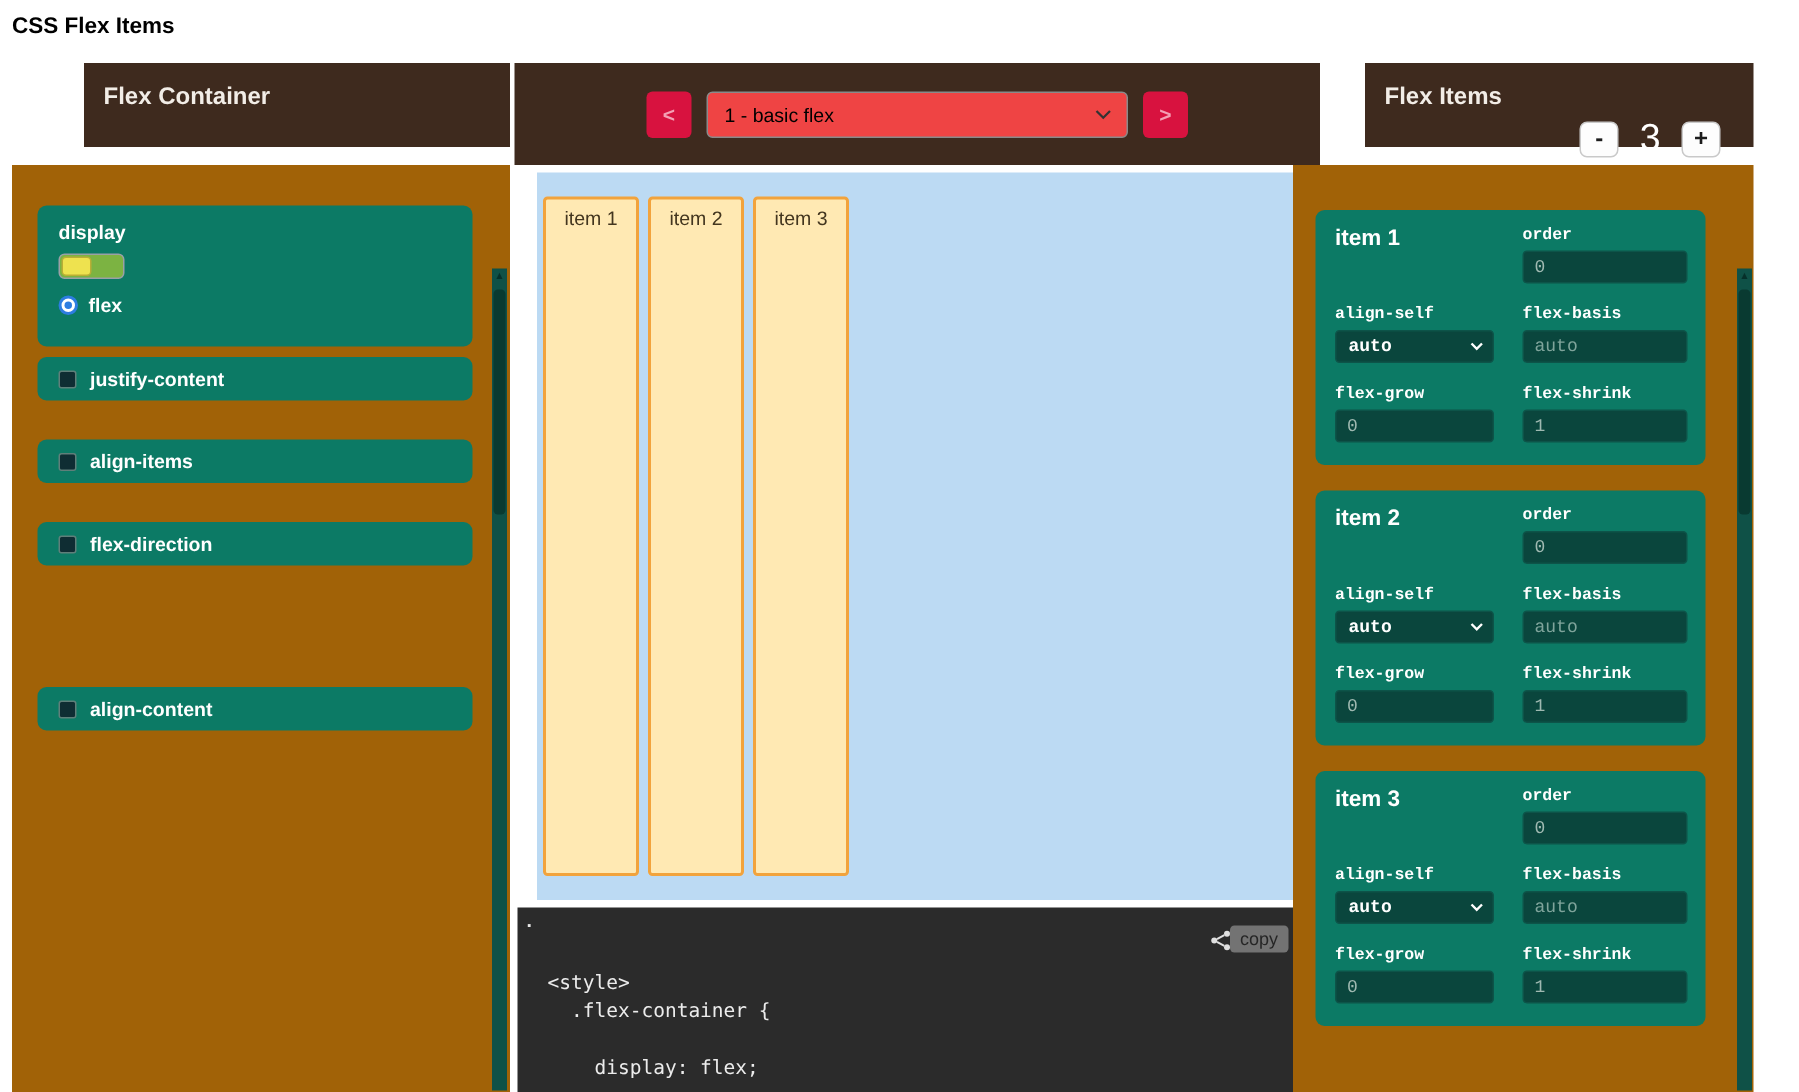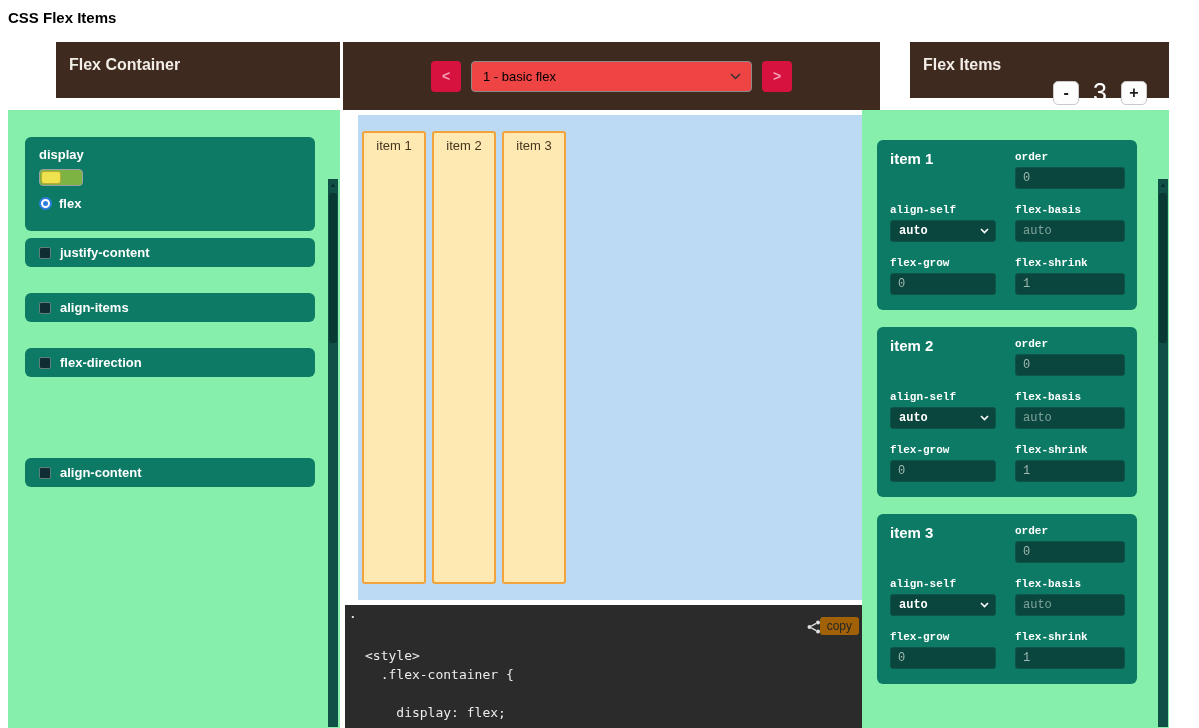--- a/index.html
+++ b/index.html
@@ -11,21 +11,21 @@
   .page-title { position:absolute; left:8px; top:9px; font-size:15px; font-weight:bold; color:#000; }
 
   .panel { position:absolute; top:42px; }
   #left-panel  { left:8px;   width:332px; height:686px; }
   #mid-panel   { left:343px; width:537px; height:686px; }
   #right-panel { left:862px; width:307px; height:686px;border-radius:13px; }
 
   .panel-header { position:absolute; top:0; left:0; right:0; height:56px; background:#3E2A1E;margin-left:48px; }
   .ph-title { position:absolute; left:13px; top:14px; font-size:16px; font-weight:bold; color:#F2EDE7; }
 
-  .panel-body { position:absolute; top:68px; left:0; right:0; bottom:0; background:#86efac;padding-left:16px; }
+  .panel-body { position:absolute; top:68px; left:0; right:0; bottom:0; background:#a16207;padding-left:16px; }
 
   
   .option-card { position:absolute; left:17px; width:290px; background:#0C7A65; border-radius:6px; }
   #display-card { top:27px; height:94px; }
   .display-label { position:absolute; left:14px; top:10px; font-size:13px; font-weight:bold; color:#fff; }
   .toggle { position:absolute; left:14px; top:32px; width:44px; height:17px; background:#7CB342;
             border:1px solid #9AA0A6; border-radius:4px; cursor:pointer; }
   .toggle-knob { position:absolute; left:1px; top:1px; width:20px; height:13px; background:#EEE24F;
                  border:1px solid #B9AE35; border-radius:3px; }
   .radio-row { position:absolute; left:14px; top:59px; display:flex; align-items:center; }
@@ -59,21 +59,21 @@
           display:flex; align-items:stretch; padding:16px 1px; }
   .flex-item { width:64px; margin:0 3px; background:#FFE9B3; border:2px solid #F2A33C; border-radius:3px;
                font-size:13px; color:#43361F; text-align:center; padding-top:5px; }
 
   .code-panel { position:absolute; left:2px; top:563px; width:533px; height:123px; background:#2B2B2B; }
   .caret-dot { position:absolute; left:6px; top:1px; font-size:13px; font-weight:bold; color:#E8E8E8; }
   .code-lines { position:absolute; left:20px; top:41px; right:26px; }
   .code-line { font-family:"DejaVu Sans Mono", monospace; font-size:13px; line-height:19px;
                min-height:19px; color:#ECECEC; white-space:pre; }
   .share-icon { position:absolute; right:56px; top:14px; cursor:pointer; }
-  .copy-btn { position:absolute; right:19px; top:12px; background:#a16207; color:#262626;
+  .copy-btn { position:absolute; right:19px; top:12px; background:#737373; color:#262626;
               border:none; border-radius:3px; font-size:12px; font-family:inherit; padding:2px 7px; cursor:pointer; }
   .code-scroll { position:absolute; right:0; top:0; bottom:0; width:12px; background:#3D3D3D; }
   .code-scroll .sb-arrow { height:12px; text-align:center; font-size:7px; line-height:12px; color:#C9C9C9; cursor:pointer; }
   .code-scroll .sb-thumb { position:absolute; left:1px; right:1px; top:15px; height:74px; background:#8F8F8F; border-radius:2px; cursor:pointer; }
 
   
   .stepper { position:absolute; right:22px; top:36px; display:flex; align-items:center; }
   .step-btn { width:26px; height:24px; background:#FDFDFD; border:1px solid #C9C9C9; border-radius:5px;
               font-size:16px; font-weight:bold; color:#1c1c1c; font-family:inherit; padding:0;
               display:flex; align-items:center; justify-content:center; cursor:pointer; }

